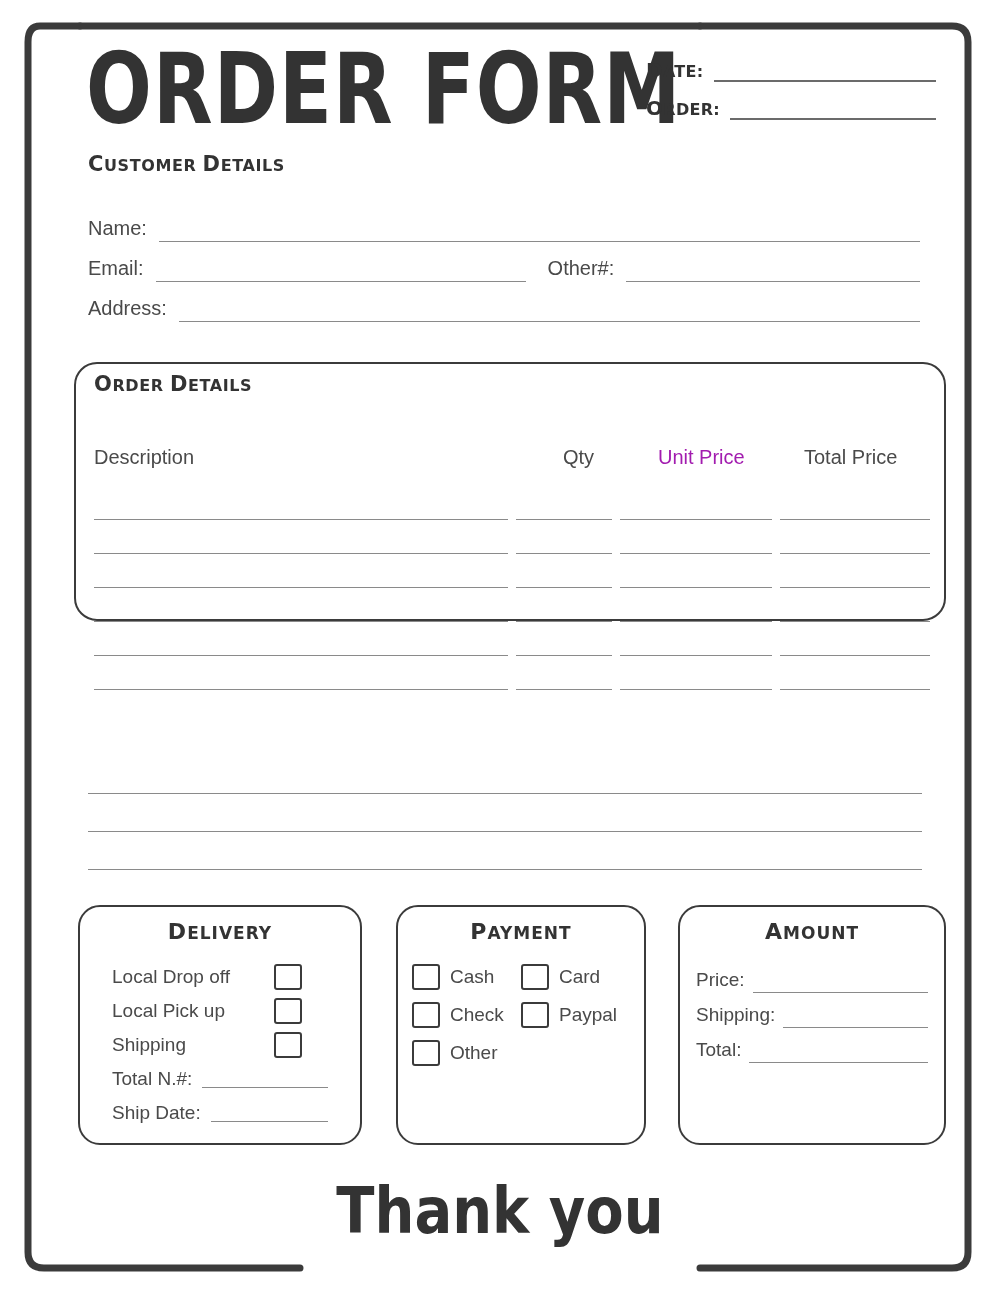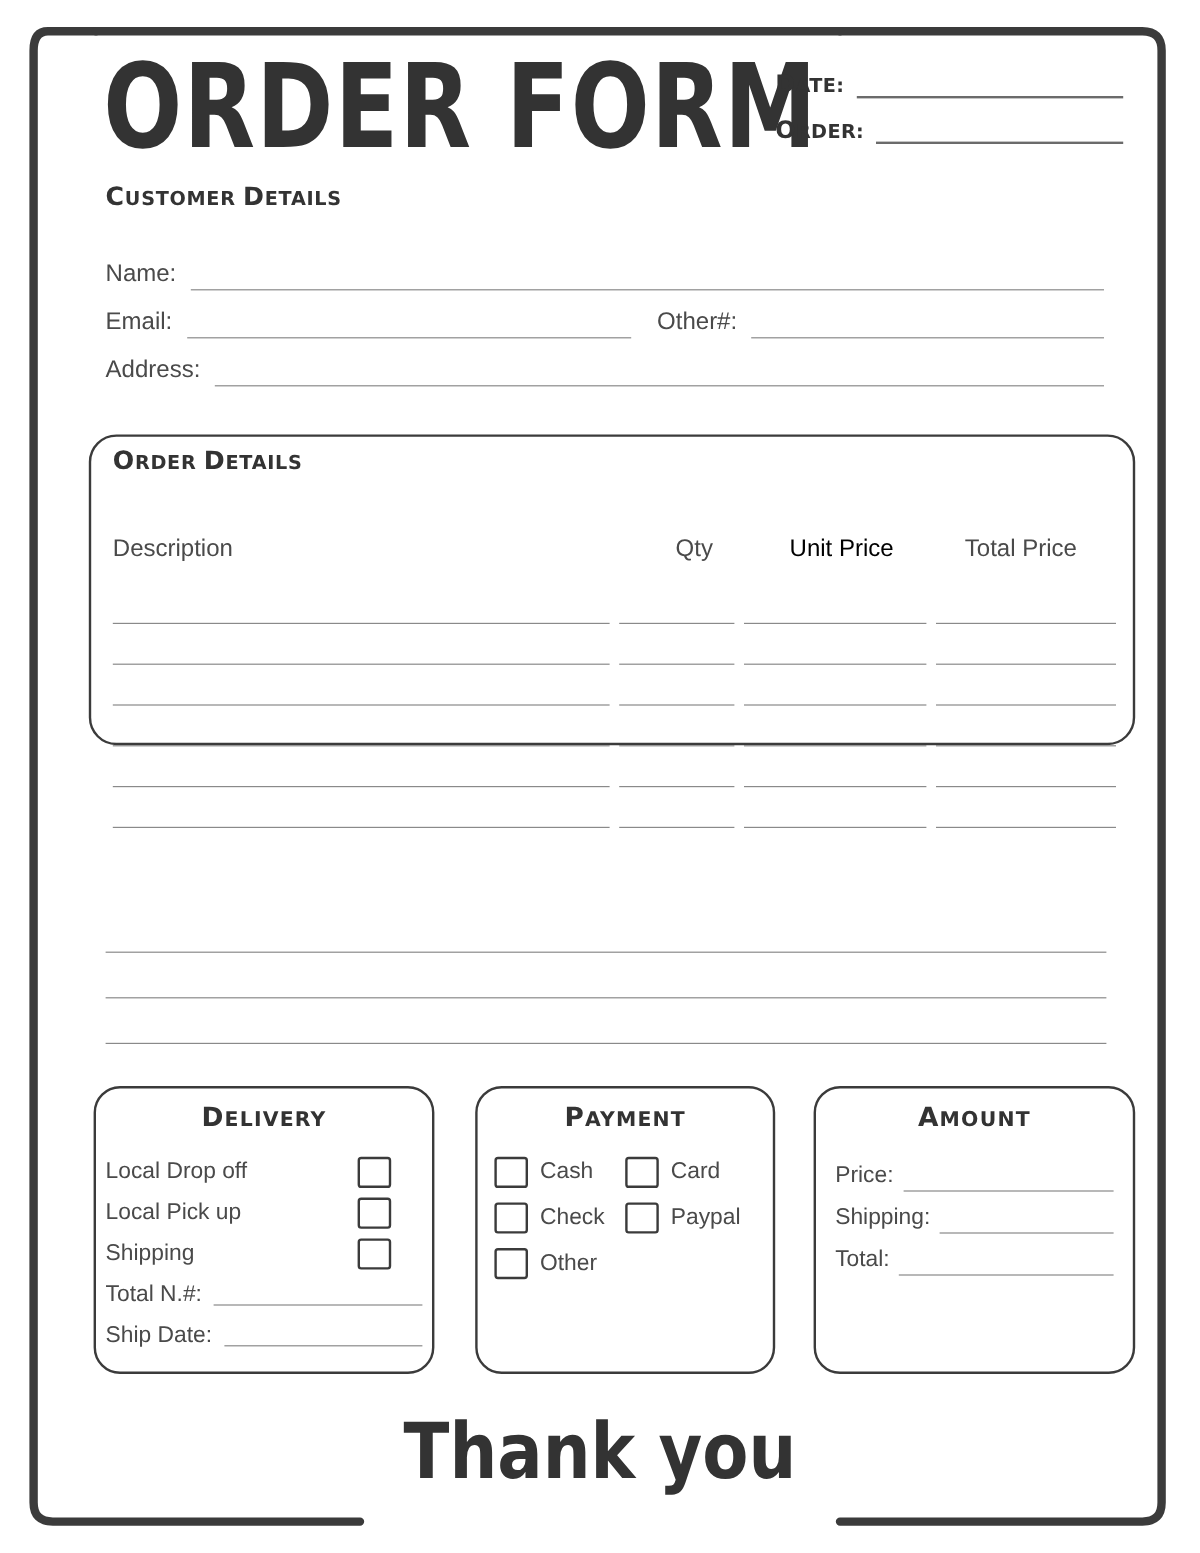--- a/index.html
+++ b/index.html
@@ -127,21 +127,21 @@
   }
   .cols {
     position: absolute;
     left: 0; top: 54px;
     width: 100%;
     height: 36px;
     margin-top: 28px;
   }
   .col-desc { position: absolute; left: 18px; top: 0; font-size: 20px; color:#4a4a4a; }
   .col-qty  { position: absolute; left: 487px; top: 0; font-size: 20px; color:#4a4a4a; }
-  .col-unit { position: absolute; left: 582px; top: 0; font-size: 20px; color:#000000; }
+  .col-unit { position: absolute; left: 582px; top: 0; font-size: 20px; color:#a21caf; }
   .col-tot  { position: absolute; left: 728px; top: 0; font-size: 20px; color:#4a4a4a; }
 
   .rowlines { position: absolute; left: 0; top: 122px; width: 100%; }
   .rowline {
     position: relative;
     height: 34px;
   }
   .rowline i {
     position: absolute;
     bottom: 0;
@@ -179,21 +179,21 @@
     font-size: 17px;
     letter-spacing: 1px;
     color: #333;
   }
   .bbox-title .cap { font-size: 22px; }
 
   #delivery { left: 78px; top: 905px; width: 284px; height: 240px; }
   #payment  { left: 396px; top: 905px; width: 250px; height: 240px; }
   #amount   { left: 678px; top: 905px; width: 268px; height: 240px; }
 
-  .dl-rows { margin-top: 16px; padding: 0 8px; }
+  .dl-rows { margin-top: 16px; padding: 0 32px; }
   .dl-row {
     display: flex;
     align-items: center;
     height: 34px;
     font-size: 19px;
     color: #4a4a4a;
   }
   .dl-row .lbl { white-space: nowrap; }
   .dl-row .box {
     width: 28px; height: 26px;

